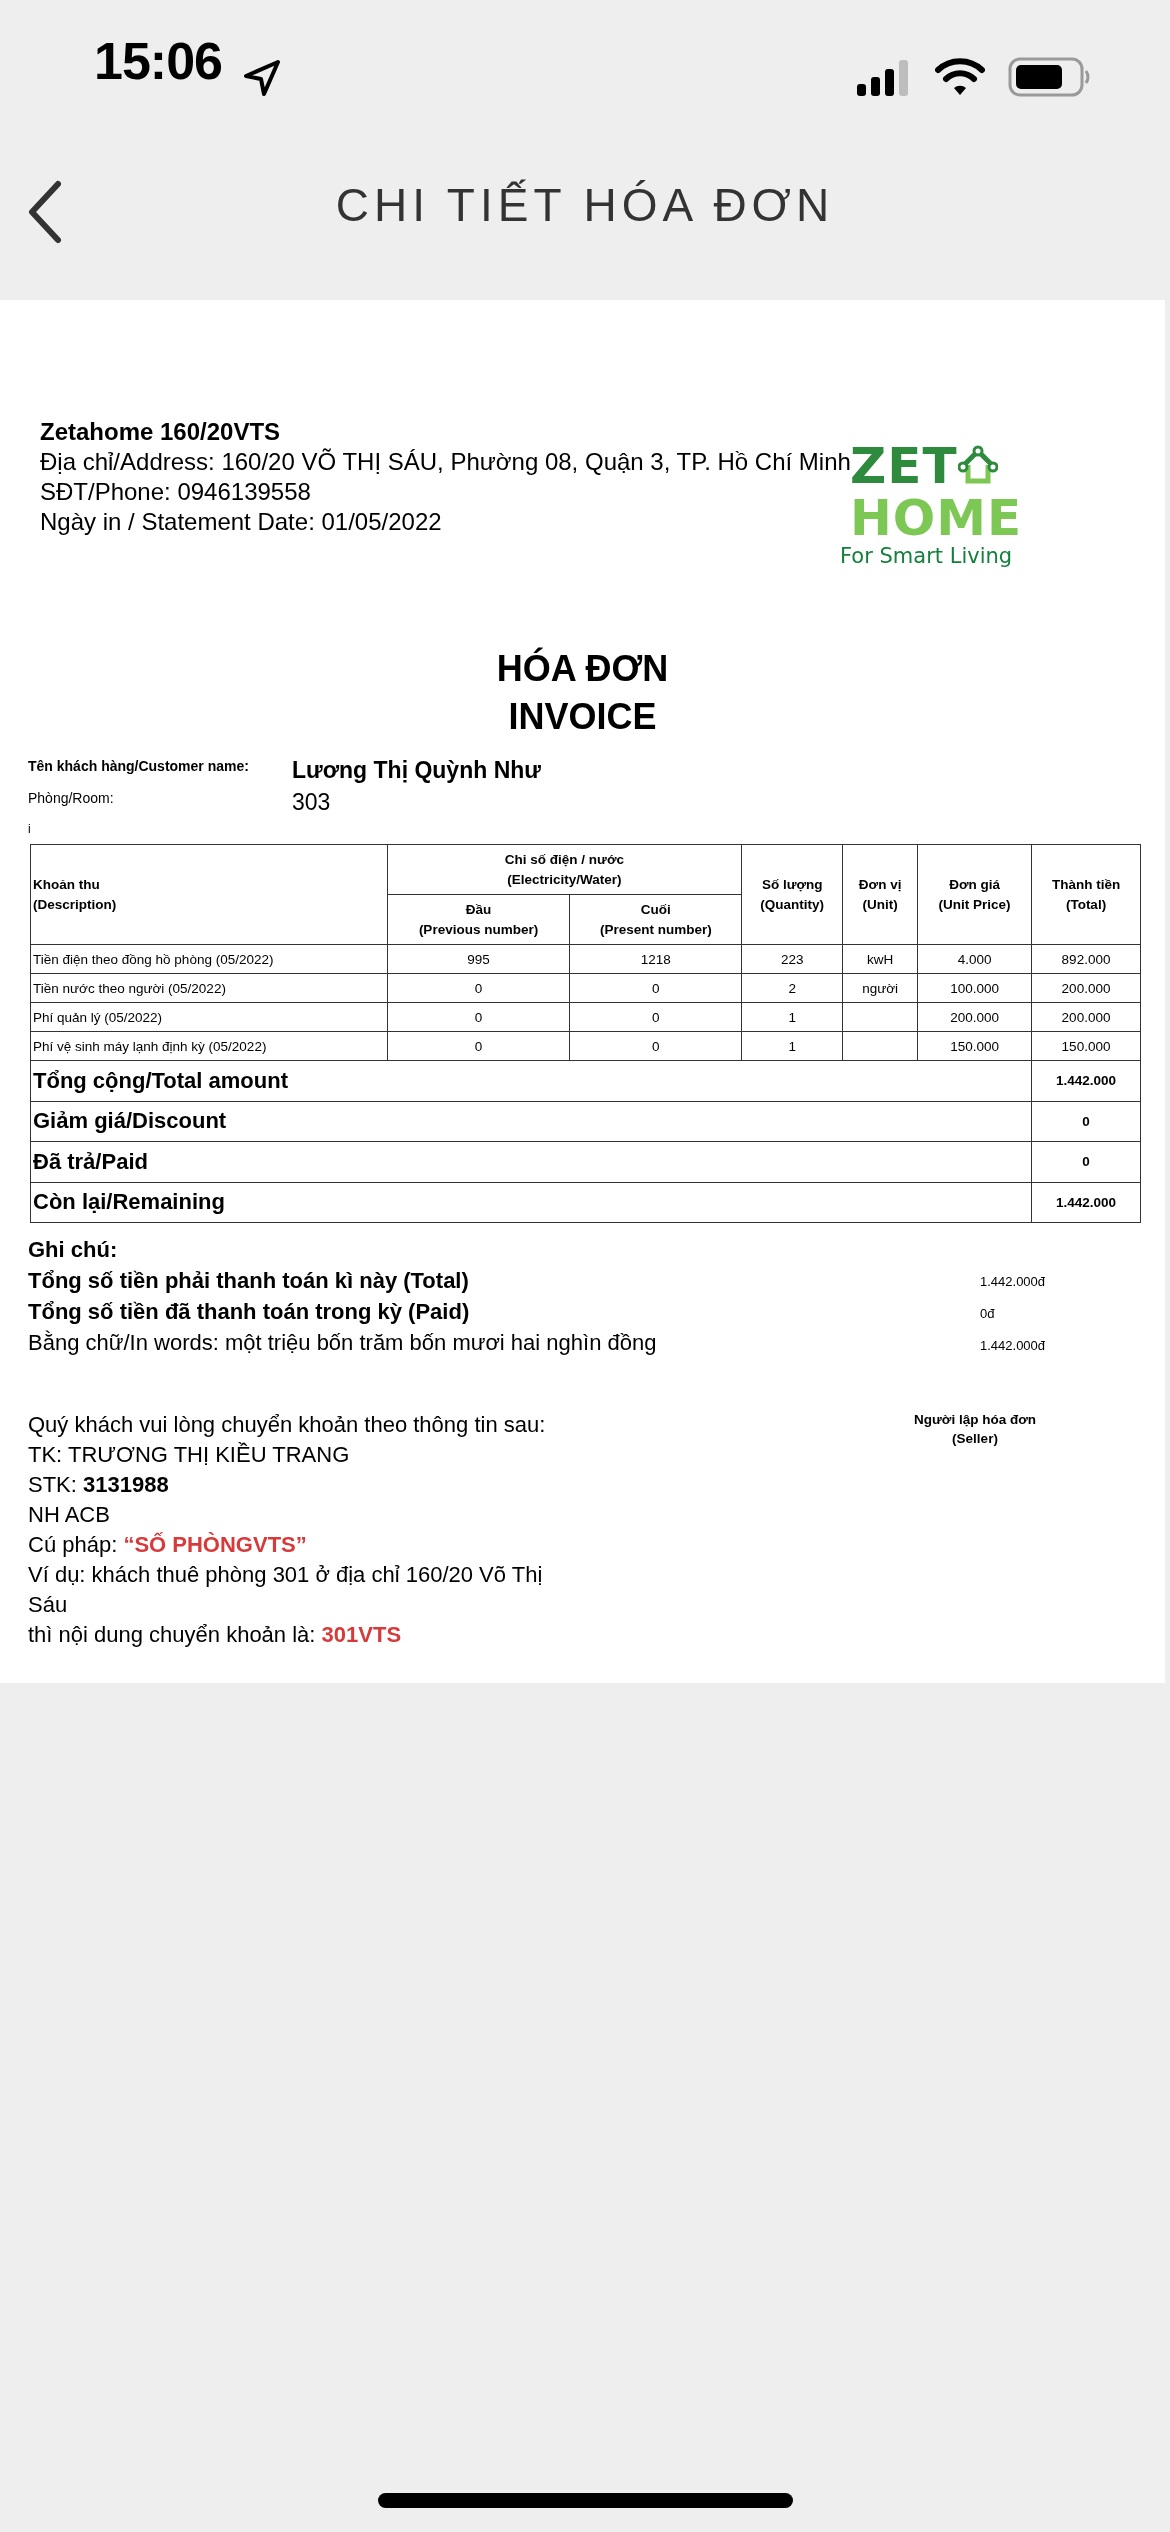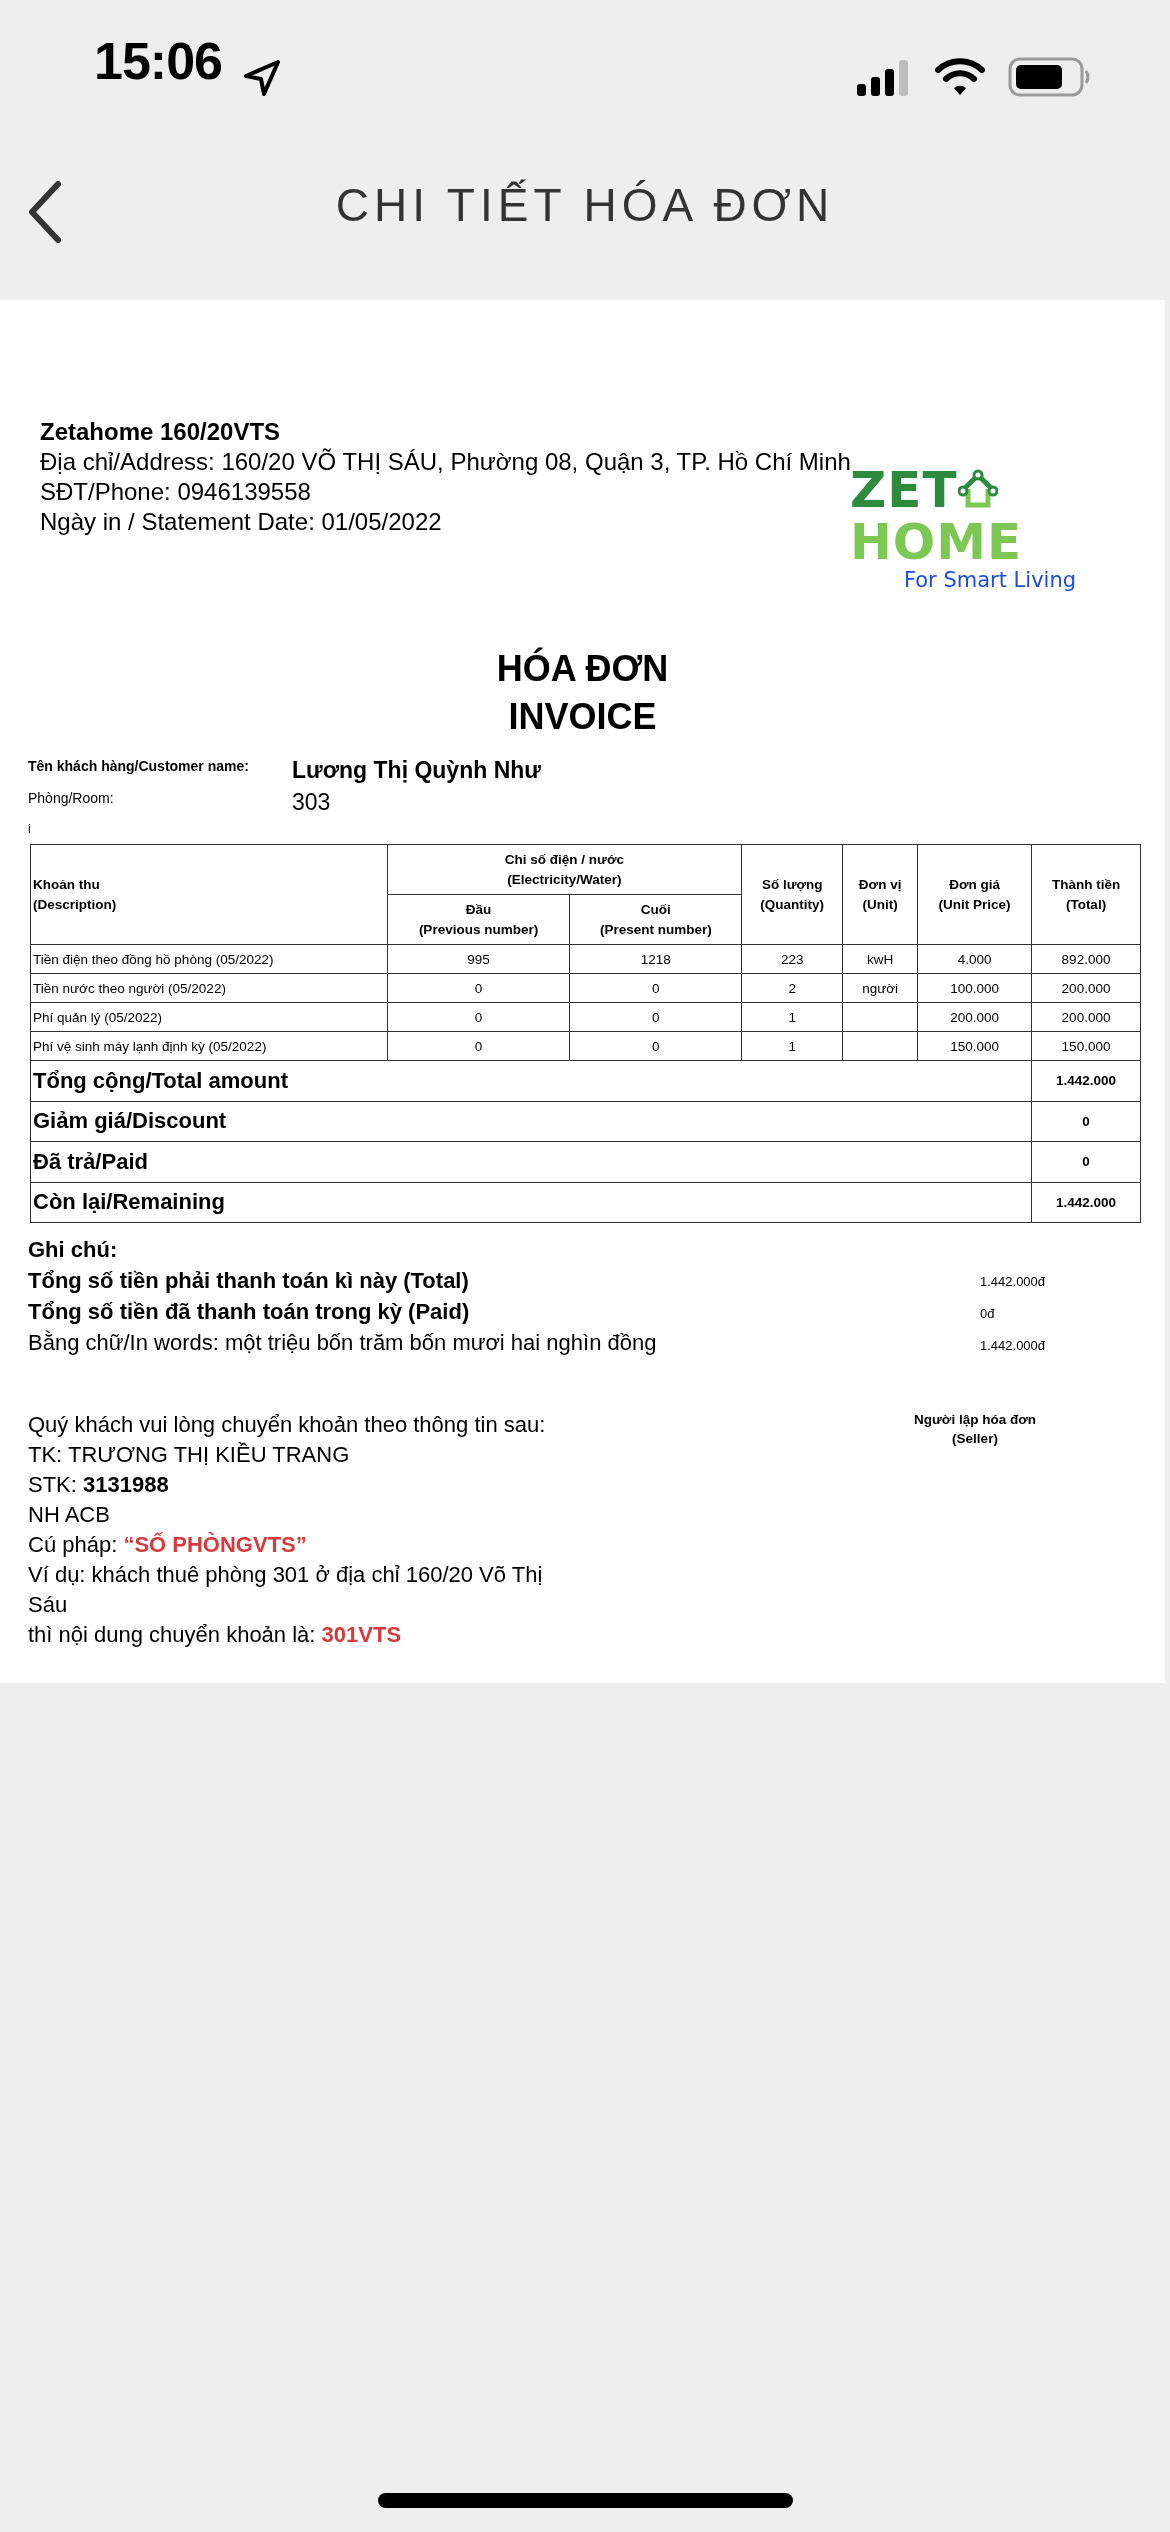--- a/index.html
+++ b/index.html
@@ -16,25 +16,25 @@
 
   
   .nav-bar { position: absolute; top: 150px; left: 0; width: 1170px; height: 150px; }
   .back-button { position: absolute; left: 18px; top: 22px; width: 50px; height: 80px; cursor: pointer; }
   .nav-title { position: absolute; left: 0; right: 0; top: 28px; text-align: center; font-size: 46px; letter-spacing: 5px; color: #333; font-family: "Liberation Sans", sans-serif; }
 
   
   .doc { position: absolute; top: 300px; left: 0; width: 1165px; height: 1383px; background: #fff; }
   .company { position: absolute; left: 40px; top: 117px; font-size: 24px; line-height: 30px; }
   .company .name { font-weight: bold; }
-  .logo { position: absolute; left: 850px; top: 140px; width: 290px; height: 80px; margin-top: 24px; }
+  .logo { position: absolute; left: 850px; top: 140px; width: 290px; height: 80px; }
   .logo-main { font-size: 50px; font-weight: bold; letter-spacing: 1px; line-height: 52px; font-family: "DejaVu Sans", sans-serif; }
   .logo-main .dark { color: #2e8b3e; }
   .logo-main .light { color: #7dc855; }
-  .logo-sub { font-size: 21px; color: #1d4ed8; text-align: center; margin-left: -10px; font-family: "DejaVu Sans", sans-serif; }
+  .logo-sub { font-size: 21px; color: #15803d; text-align: left; margin-left: -10px; font-family: "DejaVu Sans", sans-serif; }
 
   .title-block { position: absolute; left: 0; right: 0; top: 345px; text-align: center; font-weight: bold; font-size: 36px; line-height: 48px; }
 
   .cust-label { position: absolute; left: 28px; font-size: 14px; }
   .cust-value { position: absolute; left: 292px; font-size: 23px; }
 
   .tick { position: absolute; left: 28px; top: 522px; font-size: 12px; }
 
   table.inv { position: absolute; left: 30px; top: 544px; width: 1111px; border-collapse: collapse; font-size: 13.5px; }
   table.inv td, table.inv th { border: 1.5px solid #333; }

